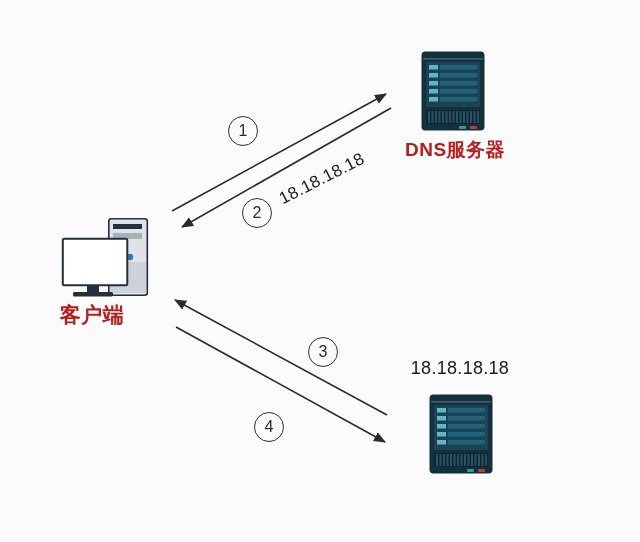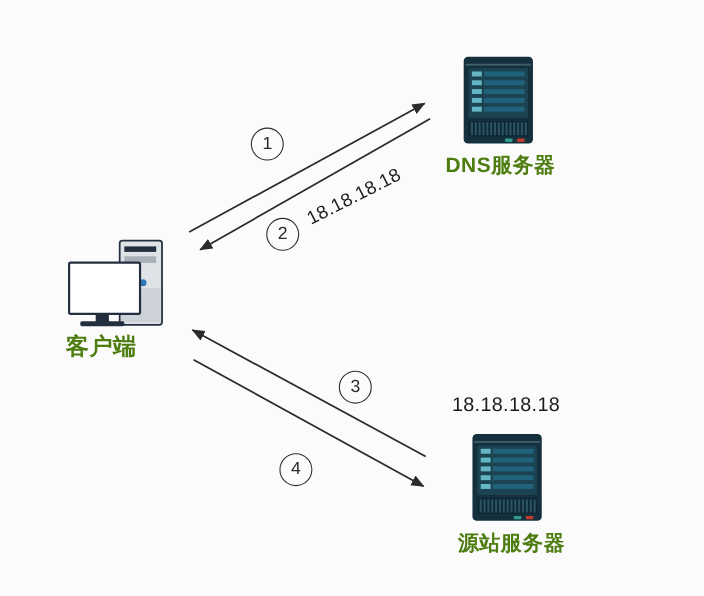--- a/index.html
+++ b/index.html
@@ -13,21 +13,21 @@
     background:#fbfbfc;
     overflow:hidden;
   }
   .arrows{
     position:absolute;left:0;top:0;width:640px;height:542px;
   }
   .icon{position:absolute;display:block;}
   .node-label{
     position:absolute;
     text-align:center;
-    color:#4d7c0f;
+    color:#b91c1c;
     font-size:19px;
     font-weight:600;
     letter-spacing:0.5px;
     white-space:nowrap;
   }
   .ip-label{
     position:absolute;
     text-align:center;
     color:#1c1c1c;
     font-size:18px;
@@ -167,21 +167,20 @@
       <rect x="49" y="60" width="2" height="12"></rect>
         <rect x="52.5" y="60" width="2" height="12"></rect>
       <rect x="56" y="60" width="2" height="12"></rect>
     </g>
     <rect x="38" y="75" width="7" height="3" rx="1" fill="#2f9e8f"></rect>
     <rect x="49" y="75" width="7" height="3" rx="1" fill="#c23b2c"></rect>
   </svg>
 
   <div class="node-label client-label">客户端</div>
   <div class="node-label dns-label">DNS服务器</div>
-  <div class="node-label origin-label">源站服务器</div>
 
   <div class="ip-rotated">18.18.18.18</div>
   <div class="ip-label origin-ip">18.18.18.18</div>
 
   <div class="step step-1">1</div>
   <div class="step step-2">2</div>
   <div class="step step-3">3</div>
   <div class="step step-4">4</div>
 
 </div>

